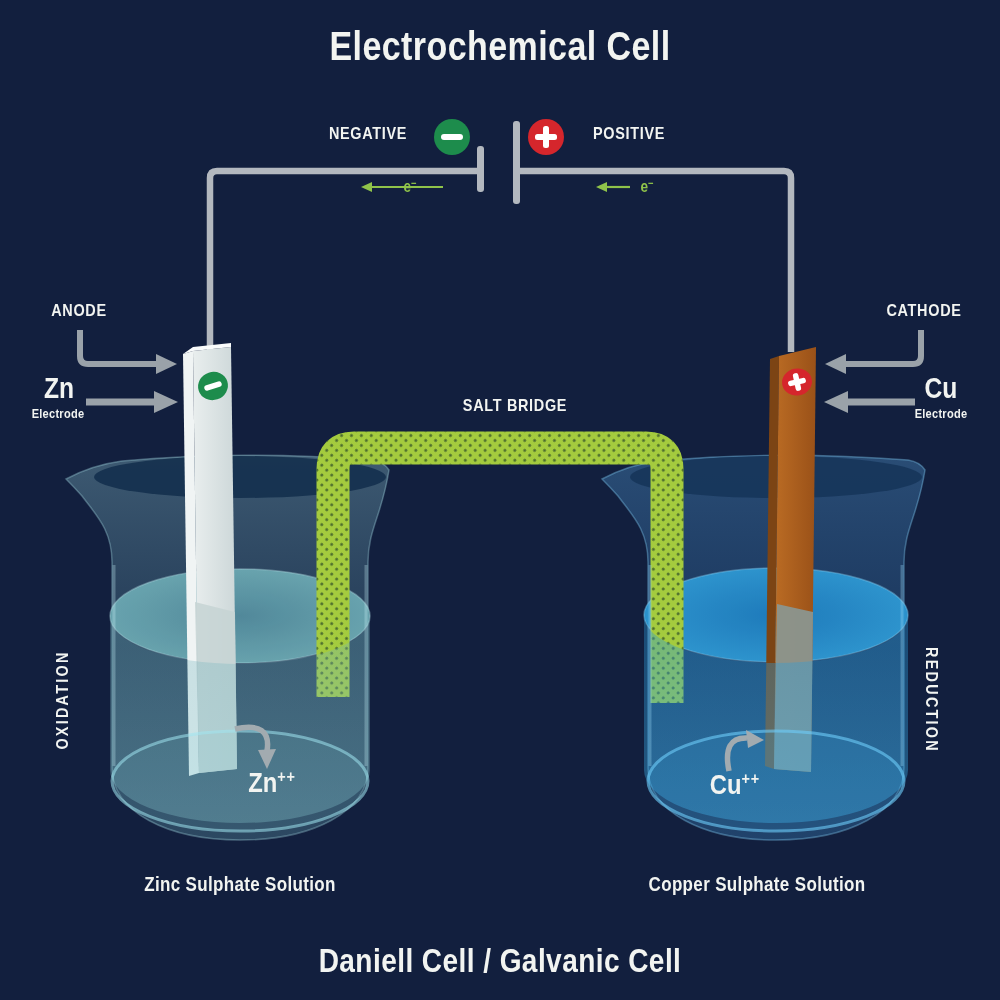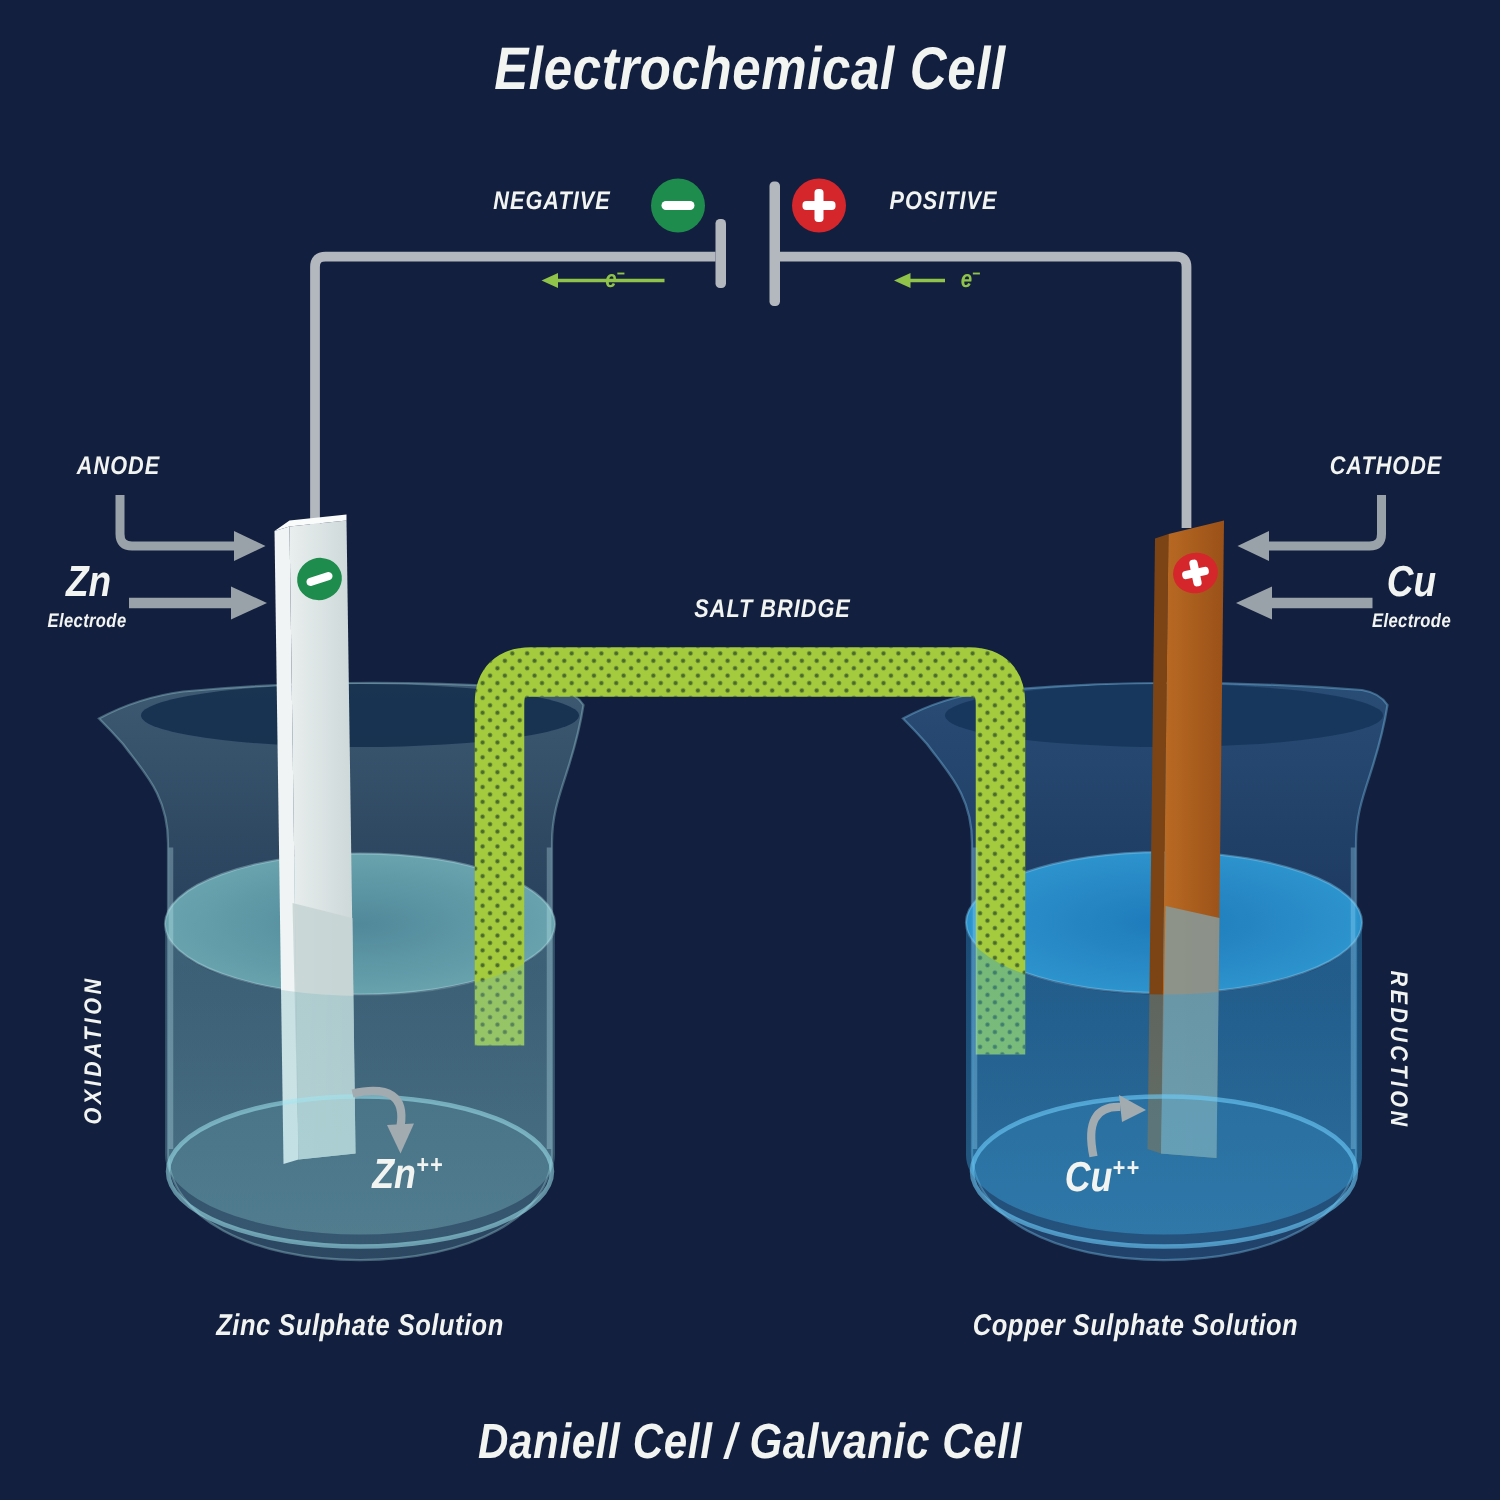--- a/index.html
+++ b/index.html
@@ -1,17 +1,17 @@
 <!DOCTYPE html>
 <html><head>
 <meta charset="utf-8">
 <style>
   html,body{margin:0;padding:0;background:#0d1830;}
   .stage{position:relative;width:1000px;height:1000px;overflow:hidden;
-         font-family:"Liberation Sans","DejaVu Sans",sans-serif;background:#121f3e;font-style:italic;}
+         font-family:"Liberation Sans","DejaVu Sans",sans-serif;background:#121f3e;}
   .stage svg{position:absolute;left:0;top:0;}
   .abs{position:absolute;color:#f2f4f1;font-weight:bold;white-space:nowrap;}
   .ctr{transform:translateX(-50%) scaleX(0.85);transform-origin:center;}
   .title{font-size:40px;letter-spacing:0.5px;}
   .lab{font-size:17px;letter-spacing:0.8px;}
   .vert{font-size:16px;letter-spacing:2.5px;}
   .metal{font-size:29px;}
   .elword{font-size:13px;letter-spacing:0.3px;}
   .ion{font-size:28px;}
   .ion .sup{font-size:17px;vertical-align:10px;letter-spacing:1px;}

